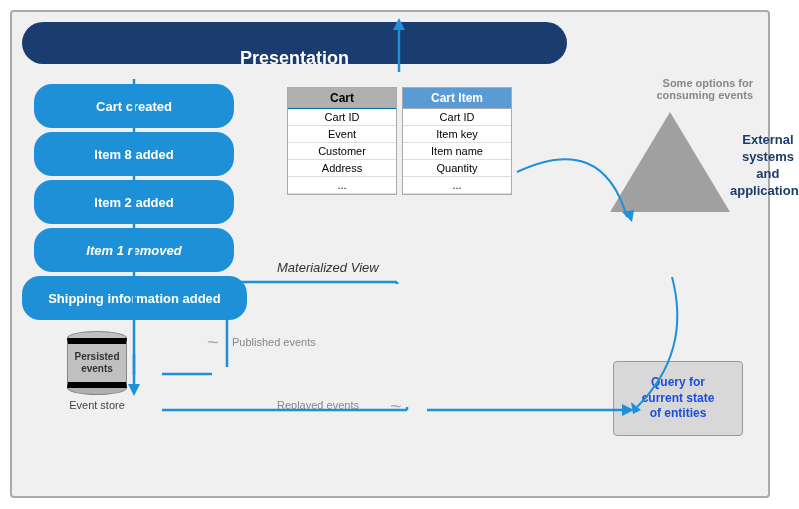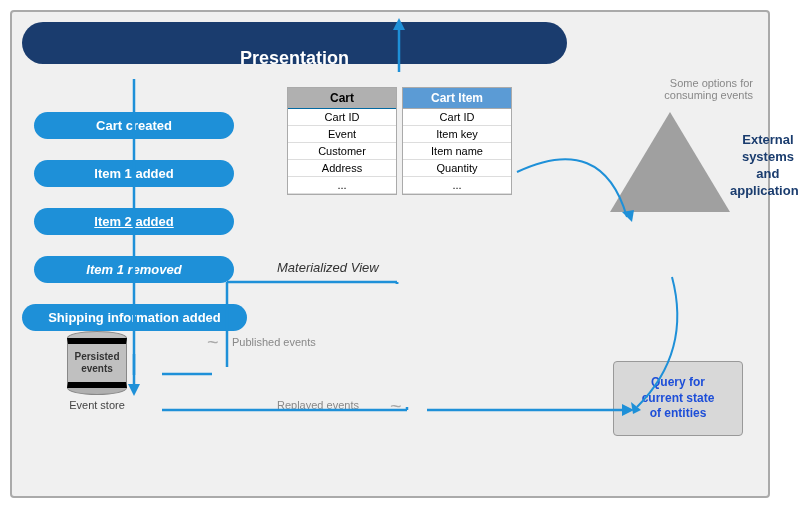--- a/index.html
+++ b/index.html
@@ -48,31 +48,30 @@
       color: #fff;
       font-weight: bold;
       font-size: 18px;
       margin-top: 31px;
     }
 
     
     .event-pill {
       position: absolute;
       left: 22px;
-      height: 27px;
+      height: 44px;
       width: 200px;
       background: #1e90d8;
       border-radius: 18px;
       display: flex;
       align-items: center;
       justify-content: center;
       color: #fff;
       font-size: 13px;
       font-weight: 600;
-      margin-top: 28px;
     }
 
     
     .cart-table {
       position: absolute;
       top: 75px;
       left: 275px;
       width: 110px;
       background: #fff;
       border: 1px solid #aaa;
@@ -281,30 +280,30 @@
       height: 488px;
       pointer-events: none;
     }
   </style>
 </head>
 <body>
 
 <div class="diagram-container">
   <div class="outer-box">
 
-    <div class="some-options-text" style="white-space:pre-line;">Some options for
+    <div class="some-options-text" style="white-space:pre-line;font-weight:bold;">Some options for
 consuming events</div>
 
     <div class="presentation-bar">
       <span>Presentation</span>
     </div>
 
     <div class="event-pill" style="top: 72px;">Cart created</div>
-    <div class="event-pill" style="top: 120px;">Item 1 added</div>
-    <div class="event-pill" style="top: 168px; text-decoration: underline;">Item 2 added</div>
+    <div class="event-pill" style="top: 120px;">Item 8 added</div>
+    <div class="event-pill" style="top: 168px;">Item 2 added</div>
     <div class="event-pill" style="top: 216px; font-style: italic;">Item 1 removed</div>
     <div class="event-pill" style="top: 264px; width: 225px; left: 10px;">Shipping information added</div>
 
     <div class="cart-table">
       <div class="table-header">Cart</div>
       <div class="table-row">Cart ID</div>
       <div class="table-row">Event</div>
       <div class="table-row">Customer</div>
       <div class="table-row">Address</div>
       <div class="table-row">...</div>

